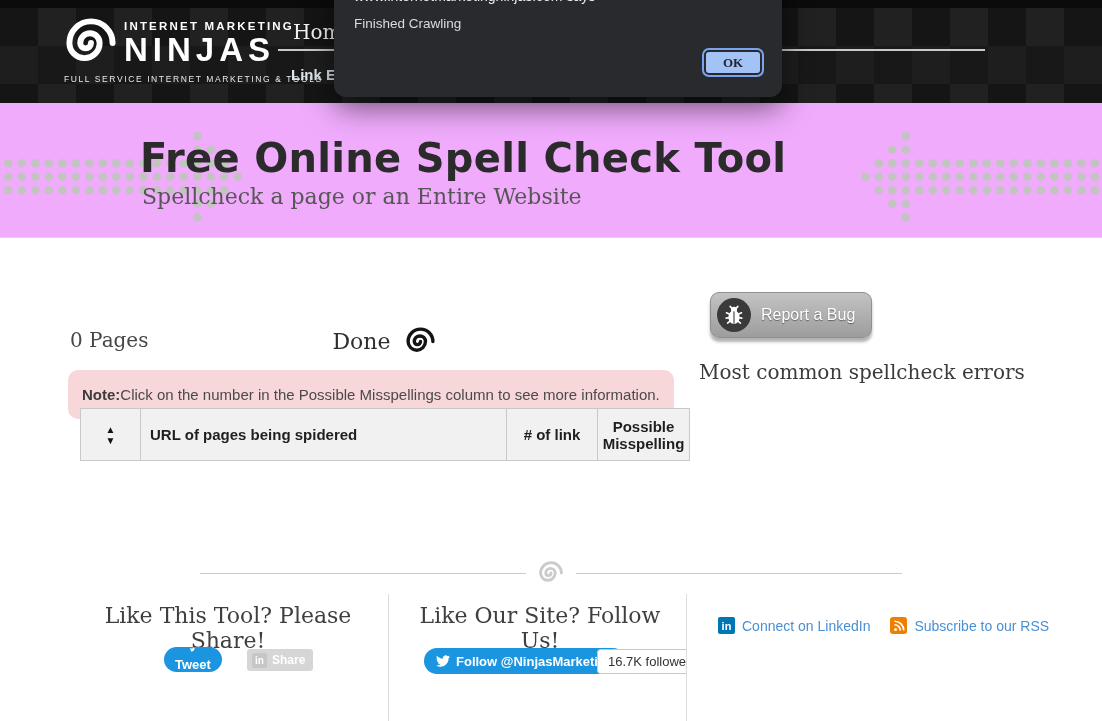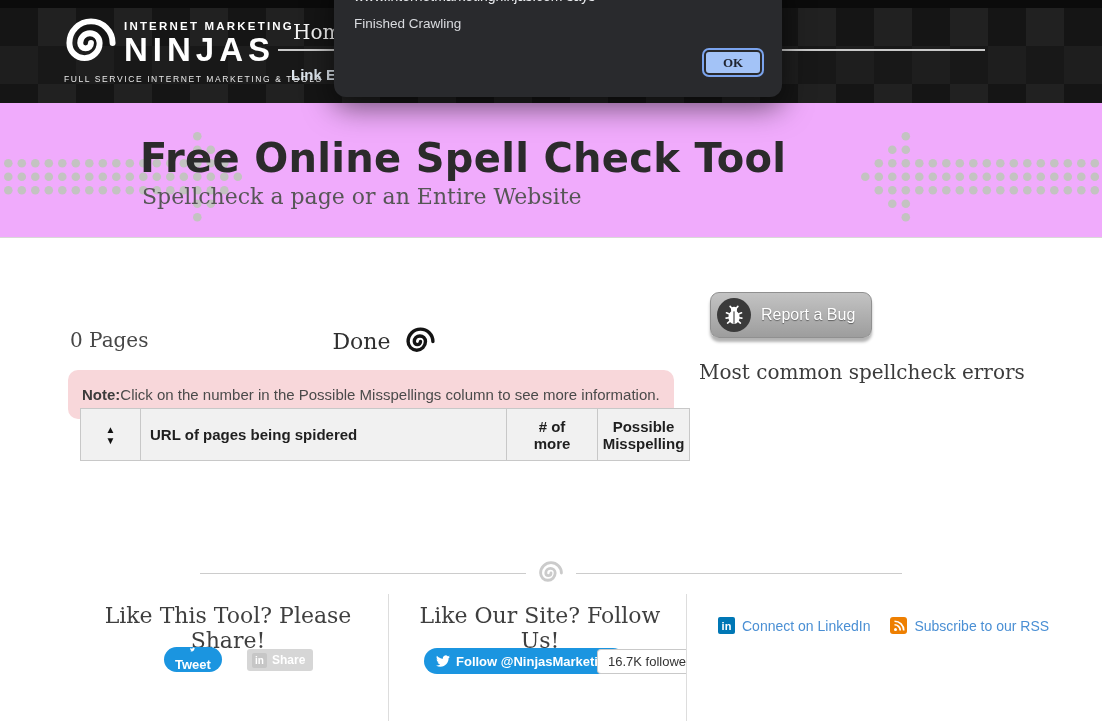--- a/index.html
+++ b/index.html
@@ -297,21 +297,21 @@
   <div class="note"><b>Note:</b><span>Click on the number in the Possible Misspellings column to see more information.</span></div>
 
   <table class="spider-table">
     <tbody>
         <tr>
       <th class="sort-col">
         <span class="sort-asc">▲</span>
         <span class="sort-desc">▼</span>
       </th>
       <th class="url-col">URL of pages being spidered</th>
-      <th class="words-col"># of more</th>
+      <th class="words-col"># of link</th>
       <th class="missp-col">Possible Misspelling</th>
     </tr>
   </tbody>
     </table>
 
   <div class="tool-buttons">
     <button class="tool-btn">
       <span class="btn-icon">
         <svg width="22" height="22" viewBox="0 0 24 24" fill="none" stroke="#fff" stroke-width="1.8" stroke-linecap="round">
           <circle cx="12" cy="6.4" r="2.4" fill="#fff"></circle>

